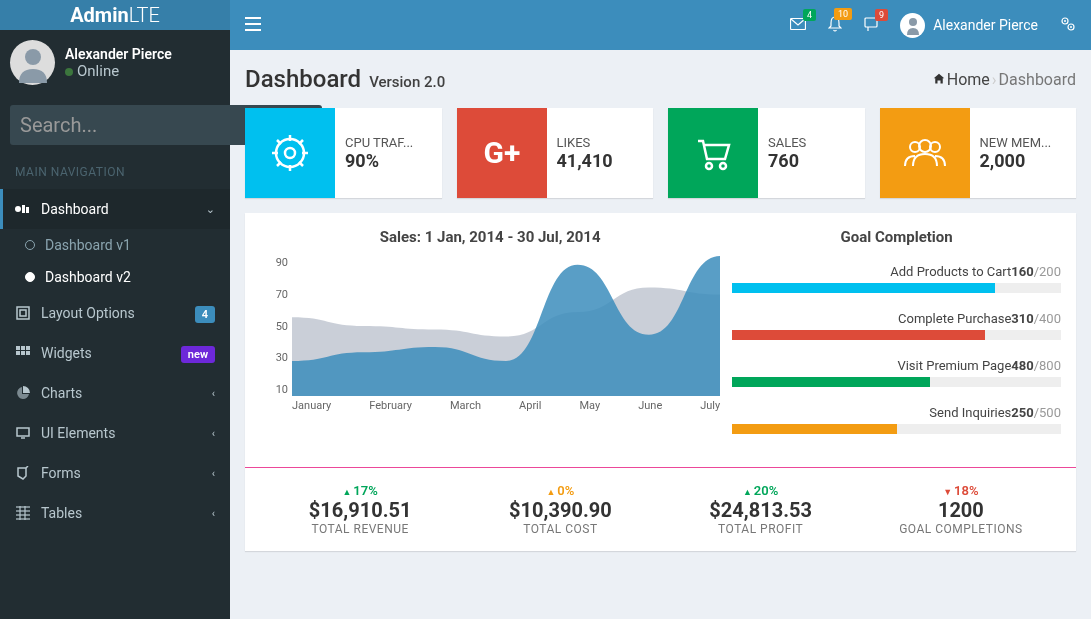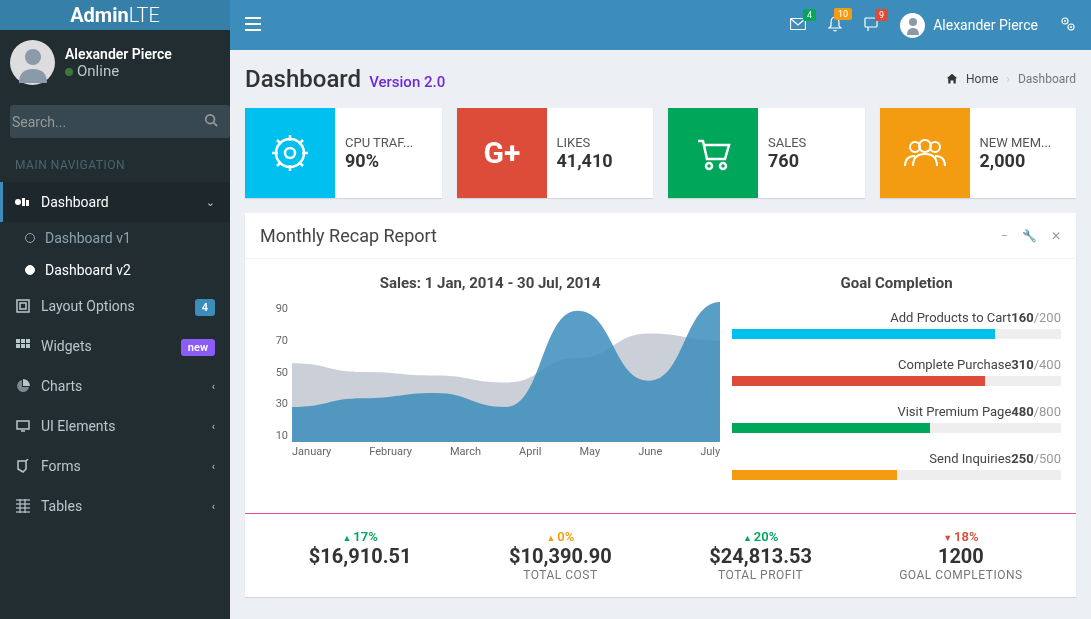--- a/index.html
+++ b/index.html
@@ -8,51 +8,51 @@
 .sidebar{width:230px;background:#222d32;color:#b8c7ce;display:flex;flex-direction:column}
 .logo{background:#367fa9;color:#fff;text-align:center;padding:3px 0;font-size:20px;font-weight:300}
 .logo b{font-weight:700}
 .user-panel{display:flex;align-items:center;padding:10px;gap:10px}
 .user-avatar{width:45px;height:45px;border-radius:50%;background:#ddd;display:flex;align-items:center;justify-content:center}
 .user-avatar svg{width:40px;height:40px}
 .user-info{color:#fff;font-weight:600}
 .user-status{font-size:15px;color:#b8c7ce;font-weight:400}
 .status-dot{display:inline-block;width:8px;height:8px;border-radius:50%;background:#3c763d;margin-right:4px}
 .search-form{padding:10px;display:flex}
-.search-form input{flex:1;background:#374850;border:none;color:#eee;padding:8px 2px;border-radius:3px 0 0 3px;font-size:14px}
+.search-form input{flex:1;background:#374850;border:none;color:#eee;padding:8px 10px;border-radius:3px 0 0 3px;font-size:20px}
 .search-form input::placeholder{color:#999}
 .search-form button{background:#374850;border:none;color:#999;padding:8px 12px;border-radius:0 3px 3px 0;cursor:pointer}
 .nav-header{color:#4b646f;padding:10px 15px;font-size:12px;letter-spacing:0.5px}
 .nav-item{display:flex;align-items:center;padding:12px 15px;color:#b8c7ce;cursor:pointer;justify-content:space-between}
 .nav-item.active{background:#1e282c;color:#fff;border-left:3px solid #3c8dbc;padding-left:12px}
 .nav-item-left{display:flex;align-items:center;gap:10px}
 .nav-icon{width:16px;display:flex;justify-content:center}
 .sub-item{padding:8px 15px 8px 25px;display:flex;align-items:center;gap:10px;color:#8aa4af;cursor:pointer}
 .sub-item.active{color:#fff}
 .sub-circle{width:10px;height:10px;border:1px solid currentColor;border-radius:50%}
 .sub-item.active .sub-circle{background:#fff}
 .badge{padding:2px 7px;border-radius:3px;font-size:11px;color:#fff;font-weight:600}
 .badge-blue{background:#3c8dbc}
-.badge-green{background:#8b5cf6}
+.badge-green{background:#6d28d9}
 .badge-red{background:#dd4b39}
 .chevron{font-size:11px;color:#b8c7ce}
 .main{flex:1;display:flex;flex-direction:column}
 .navbar{background:#3c8dbc;color:#fff;height:50px;display:flex;align-items:center;justify-content:space-between;padding:0 15px}
 .navbar-right{display:flex;align-items:center;gap:22px}
 .nav-icon-btn{position:relative;cursor:pointer;color:#fff}
 .nav-badge{position:absolute;top:-8px;right:-10px;font-size:9px;padding:1px 4px;border-radius:2px;color:#fff}
 .nb-green{background:#00a65a}
 .nb-yellow{background:#f39c12}
 .nb-red{background:#dd4b39}
 .nav-user{display:flex;align-items:center;gap:8px;cursor:pointer}
 .nav-user-avatar{width:25px;height:25px;border-radius:50%;background:#fff;display:flex;align-items:center;justify-content:center}
 .content-header{padding:15px;display:flex;justify-content:space-between;align-items:center}
 .content-header h1{font-size:24px;font-weight:500;color:#333}
-.content-header small{font-size:15px;color:#6d28d9;margin-left:8px}
-.breadcrumb{display:flex;gap:8px;font-size:12px;color:#444;align-items:center}
+.content-header small{font-size:15px;color:#404040;margin-left:8px}
+.breadcrumb{display:flex;gap:2px;font-size:16px;color:#444;align-items:center}
 .breadcrumb .sep{color:#ccc}
 .breadcrumb .cur{color:#777}
 .content{padding:0 15px 15px}
 .stat-row{display:flex;gap:15px;margin-bottom:15px}
 .stat-box{flex:1;background:#fff;display:flex;height:90px;box-shadow:0 1px 1px rgba(0,0,0,.1)}
 .stat-icon{width:90px;display:flex;align-items:center;justify-content:center;color:#fff}
 .si-aqua{background:#00c0ef}
 .si-red{background:#dd4b39}
 .si-green{background:#00a65a}
 .si-yellow{background:#f39c12}
@@ -345,28 +345,20 @@
               </svg>
             </div>
             <div class="stat-content">
               <div class="stat-label">NEW MEM...</div>
               <div class="stat-value">2,000</div>
             </div>
           </div>
         </div>
 
       <div class="panel">
-        <div class="panel-header">
-          <div class="panel-title">Monthly Recap Report</div>
-          <div class="panel-tools">
-            <span>−</span>
-            <span>🔧</span>
-            <span>✕</span>
-          </div>
-        </div>
         <div class="panel-body">
           <div class="chart-section">
             <div class="chart-title">Sales: 1 Jan, 2014 - 30 Jul, 2014</div>
             <div class="chart-area">
               <div class="y-labels" id="ylabs">
                   <span>90</span>
                   <span>70</span>
                   <span>50</span>
                   <span>30</span>
                   <span>10</span>
@@ -425,20 +417,21 @@
                     <div class="goal-fill gf-yellow" style="width:50%"></div>
                   </div>
                 </div>
               </div>
           </div>
         </div>
         <div class="panel-footer" id="footer">
             <div class="footer-stat">
               <div class="fs-pct up caret-up">17%</div>
               <div class="fs-val">$16,910.51</div>
+              <div class="fs-lbl">TOTAL REVENUE</div>
             </div>
             <div class="footer-stat">
               <div class="fs-pct warn caret-up">0%</div>
               <div class="fs-val">$10,390.90</div>
               <div class="fs-lbl">TOTAL COST</div>
             </div>
             <div class="footer-stat">
               <div class="fs-pct up caret-up">20%</div>
               <div class="fs-val">$24,813.53</div>
               <div class="fs-lbl">TOTAL PROFIT</div>

